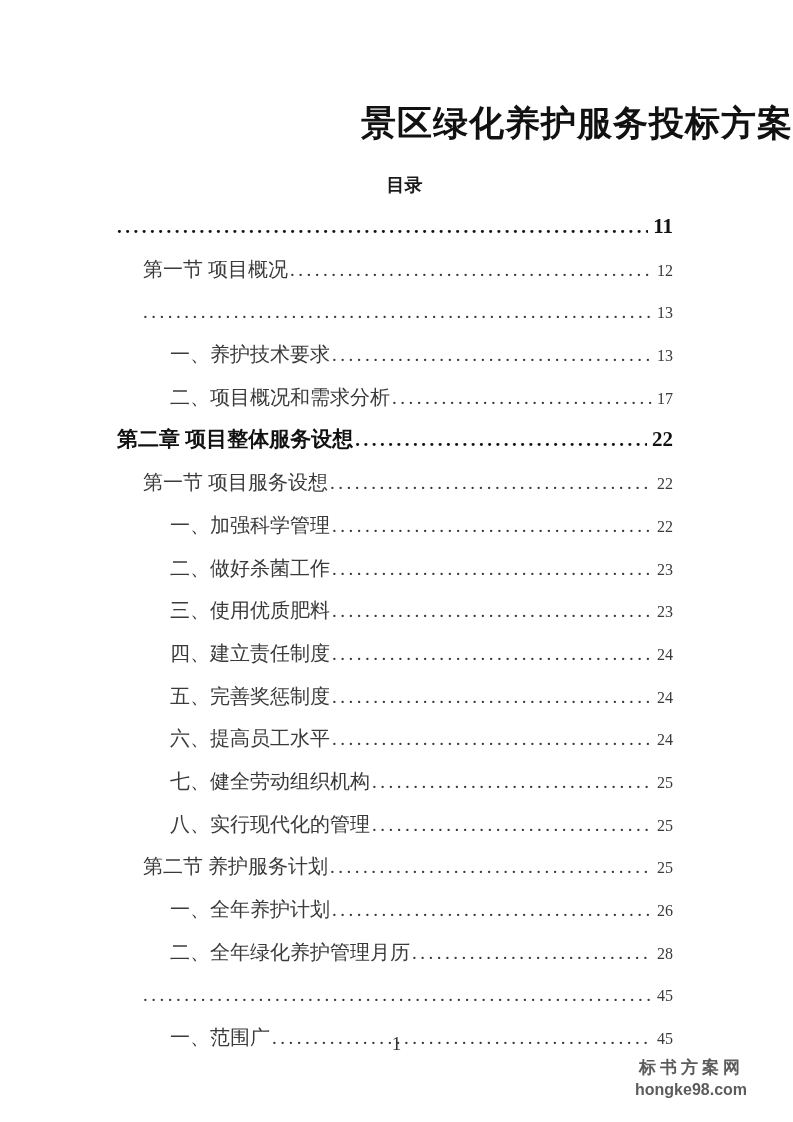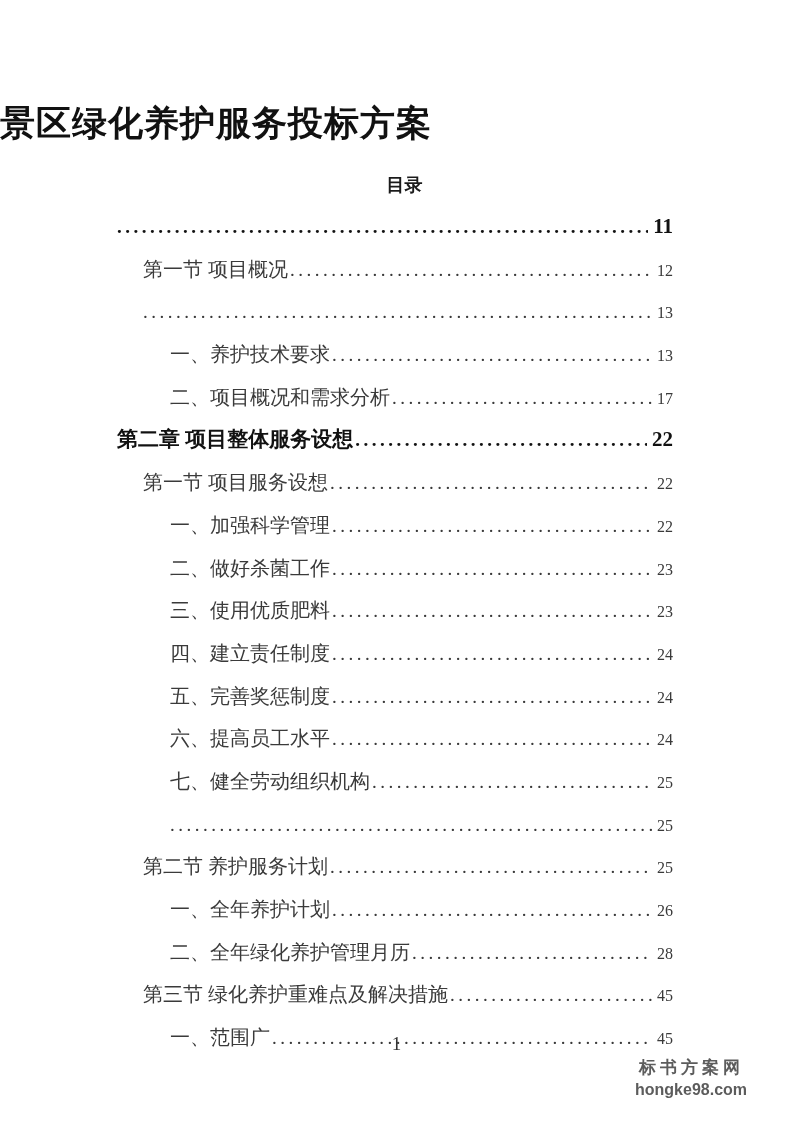--- a/index.html
+++ b/index.html
@@ -15,21 +15,21 @@
     overflow: hidden;
     font-family: "Liberation Serif", "DejaVu Serif", serif;
     color: #222;
   }
   .doc-title {
     position: absolute;
     top: 100px;
     left: 0;
     width: 100%;
     margin: 0;
-    text-align: left;
+    text-align: right;
     font-size: 35px;
     font-weight: 700;
     letter-spacing: 1px;
     color: #111;
     font-family: "Liberation Serif", "DejaVu Serif", serif;
   }
   .toc-heading {
     position: absolute;
     top: 165px;
     left: 0;
@@ -195,40 +195,40 @@
         <span class="toc-label">六、提高员工水平</span>
         <span class="toc-dots"></span>
         <span class="toc-page">24</span>
       </div>
       <div class="toc-row lvl3">
         <span class="toc-label">七、健全劳动组织机构</span>
         <span class="toc-dots"></span>
         <span class="toc-page">25</span>
       </div>
       <div class="toc-row lvl3">
+        <span class="toc-label">八、实行现代化的管理</span>
         <span class="toc-dots"></span>
         <span class="toc-page">25</span>
       </div>
       <div class="toc-row lvl2">
         <span class="toc-label">第二节 养护服务计划</span>
         <span class="toc-dots"></span>
         <span class="toc-page">25</span>
       </div>
       <div class="toc-row lvl3">
         <span class="toc-label">一、全年养护计划</span>
         <span class="toc-dots"></span>
         <span class="toc-page">26</span>
       </div>
       <div class="toc-row lvl3">
         <span class="toc-label">二、全年绿化养护管理月历</span>
         <span class="toc-dots"></span>
         <span class="toc-page">28</span>
       </div>
       <div class="toc-row lvl2">
-        <span class="toc-label">第三节 绿化养护重难点及解决措施</span>
         <span class="toc-dots"></span>
         <span class="toc-page">45</span>
       </div>
       <div class="toc-row lvl3">
         <span class="toc-label">一、范围广</span>
         <span class="toc-dots"></span>
         <span class="toc-page">45</span>
       </div>
     </div>
 

